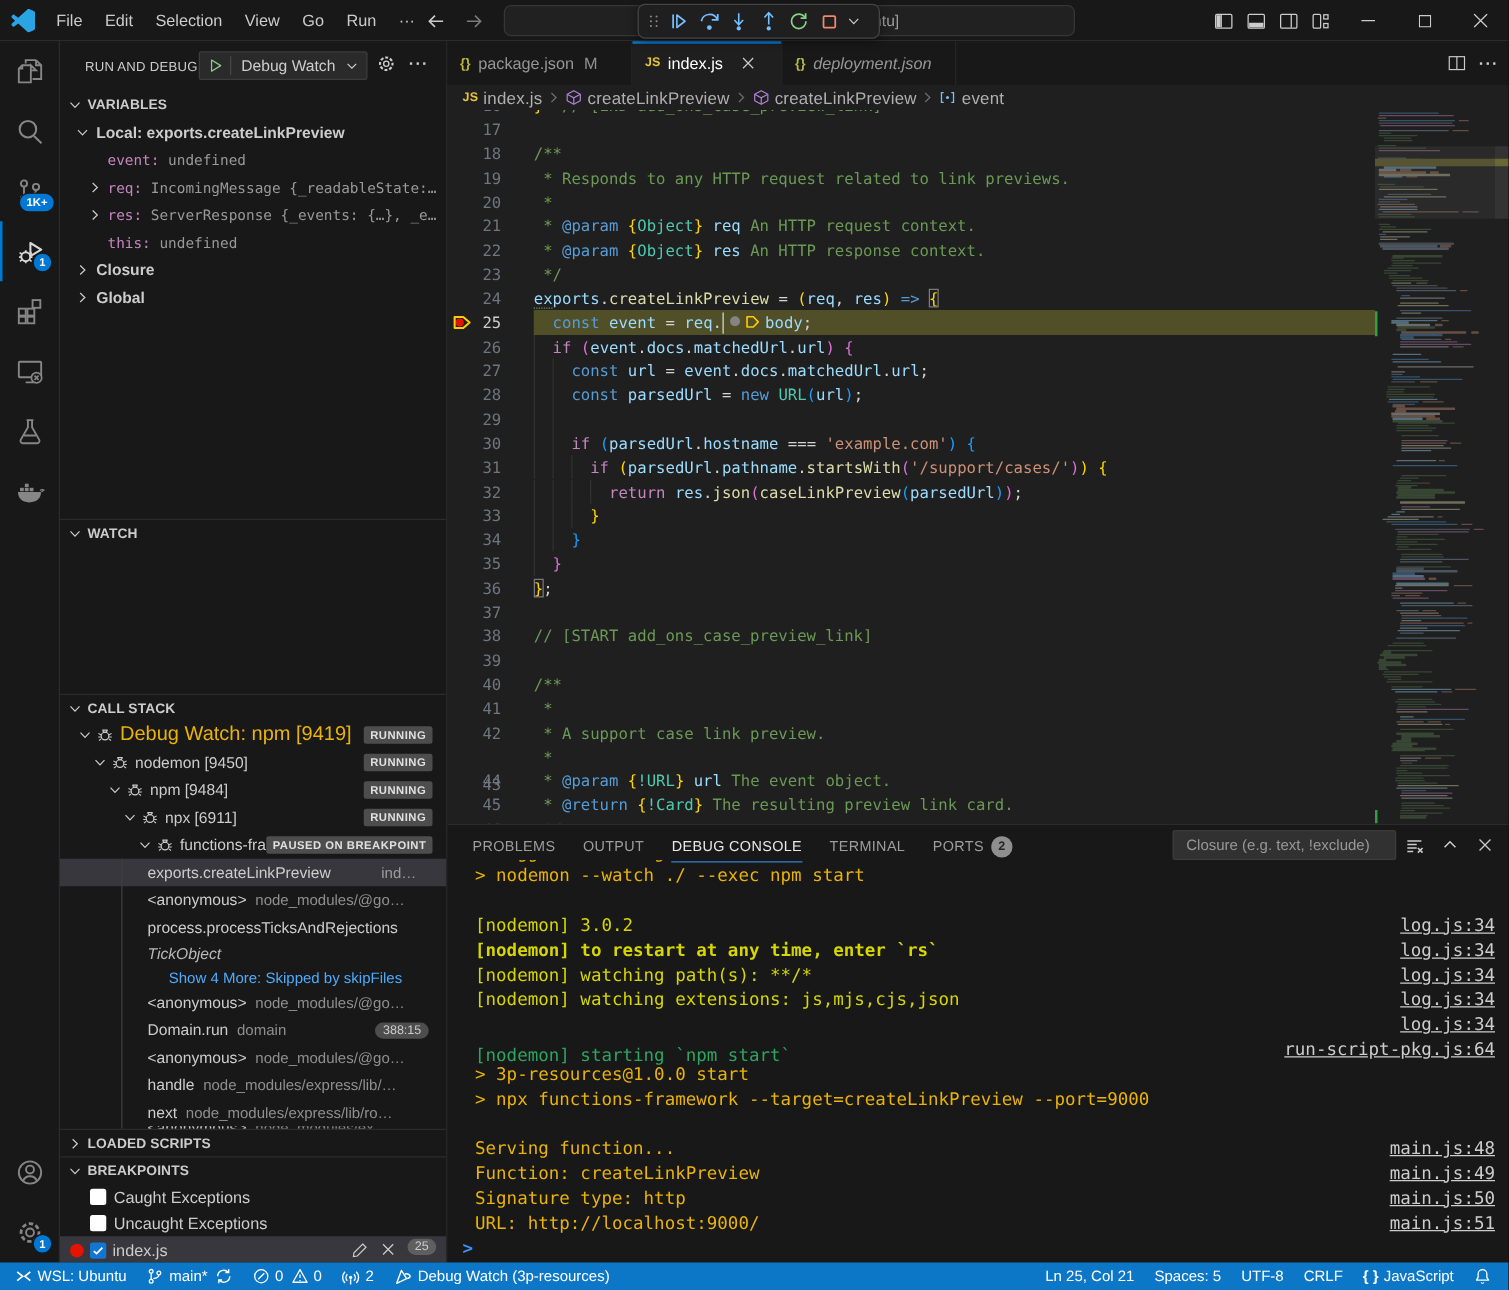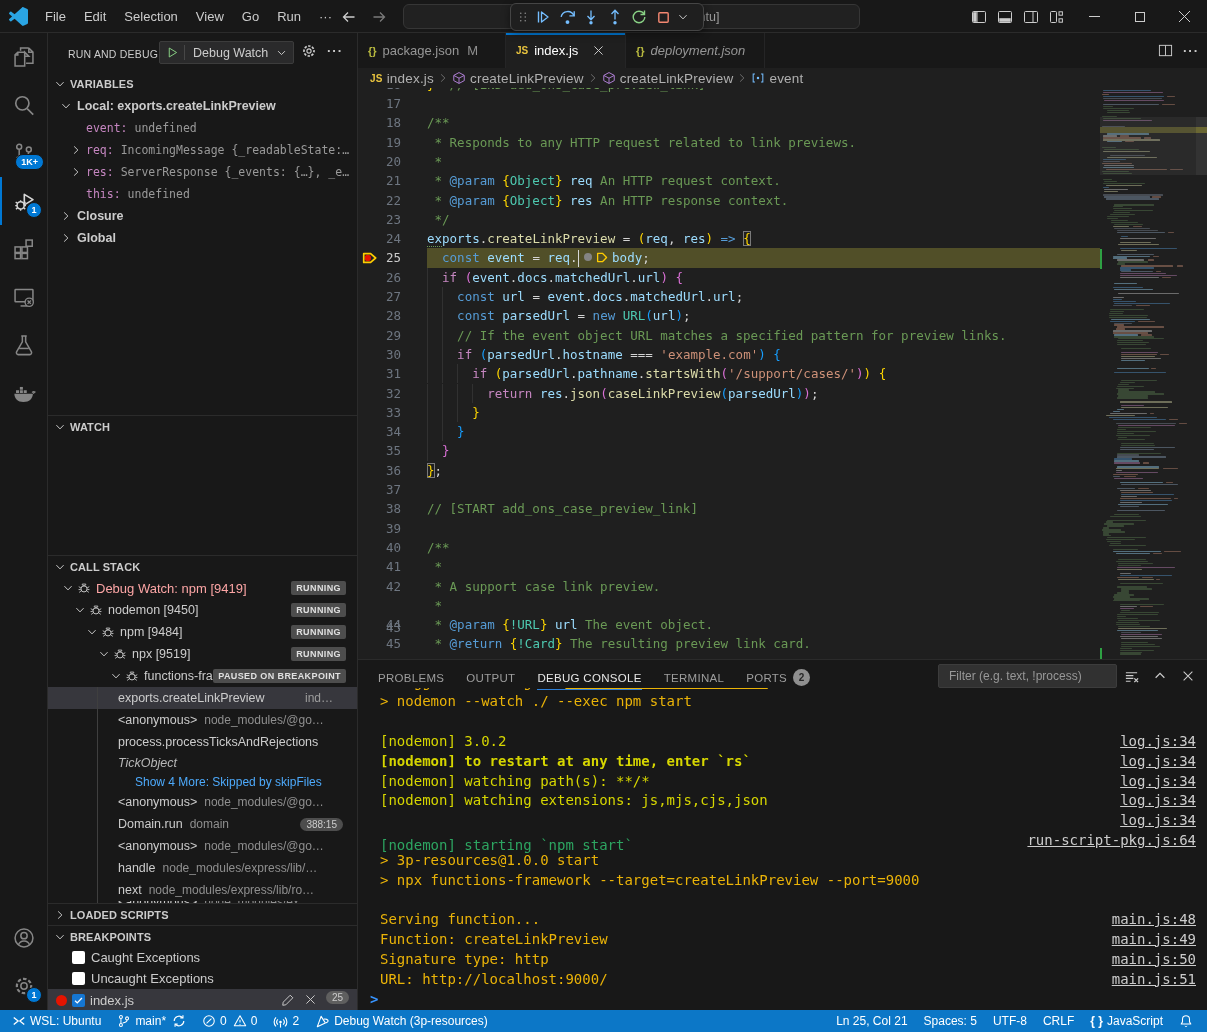--- a/index.html
+++ b/index.html
@@ -451,21 +451,21 @@
             <svg width="12" height="12" viewBox="0 0 16 16" fill="none">
               <path d="m3.2 5.5 4.8 5 4.8-5" stroke="#cccccc" stroke-width="1.3"></path>
             </svg>
           </span>
           <span style="margin-left:3px">
             <svg width="14" height="14" viewBox="0 0 16 16" fill="none">
               <circle cx="8" cy="9" r="3.5" stroke="#cccccc" stroke-width="1.1"></circle>
               <path d="M8 5.5c-1.5 0-2-1-2-2h4c0 1-.5 2-2 2zM4.5 8 2 6.5M4.2 9.8H1.8M4.5 11.5l-2 1.5M11.5 8 14 6.5M11.8 9.8h2.4M11.5 11.5l2 1.5" stroke="#cccccc" stroke-width="1"></path>
             </svg>
           </span>
-          <span style="margin-left:5px; font-size:13px; color:#fca5a5">Debug Watch: npm [9419]</span>
+          <span style="margin-left:5px; font-size:16px; color:#eab308">Debug Watch: npm [9419]</span>
           <span class="cs-badge">RUNNING</span>
         </div>
         <div class="cs-row" style="top: 566px; height: 22px;">
           <span class="chev" style="margin-left:26px">
             <svg width="12" height="12" viewBox="0 0 16 16" fill="none">
               <path d="m3.2 5.5 4.8 5 4.8-5" stroke="#cccccc" stroke-width="1.3"></path>
             </svg>
           </span>
           <span style="margin-left:3px">
             <svg width="14" height="14" viewBox="0 0 16 16" fill="none">
@@ -496,21 +496,21 @@
             <svg width="12" height="12" viewBox="0 0 16 16" fill="none">
               <path d="m3.2 5.5 4.8 5 4.8-5" stroke="#cccccc" stroke-width="1.3"></path>
             </svg>
           </span>
           <span style="margin-left:3px">
             <svg width="14" height="14" viewBox="0 0 16 16" fill="none">
               <circle cx="8" cy="9" r="3.5" stroke="#cccccc" stroke-width="1.1"></circle>
               <path d="M8 5.5c-1.5 0-2-1-2-2h4c0 1-.5 2-2 2zM4.5 8 2 6.5M4.2 9.8H1.8M4.5 11.5l-2 1.5M11.5 8 14 6.5M11.8 9.8h2.4M11.5 11.5l2 1.5" stroke="#cccccc" stroke-width="1"></path>
             </svg>
           </span>
-          <span style="margin-left:5px; font-size:12.5px; color:#cccccc">npx [9519]</span>
+          <span style="margin-left:5px; font-size:12.5px; color:#cccccc">npx [6911]</span>
           <span class="cs-badge">RUNNING</span>
         </div>
         <div class="cs-row" style="top: 632px; height: 22px;">
           <span class="chev" style="margin-left:62px">
             <svg width="12" height="12" viewBox="0 0 16 16" fill="none">
               <path d="m3.2 5.5 4.8 5 4.8-5" stroke="#cccccc" stroke-width="1.3"></path>
             </svg>
           </span>
           <span style="margin-left:3px">
             <svg width="14" height="14" viewBox="0 0 16 16" fill="none">
@@ -721,21 +721,20 @@
       <div class="indent-guide" style="left: 69px; top: 199px; height: 19.3px;"></div>
       <div class="indent-guide" style="left: 84.0512px; top: 199px; height: 19.3px;"></div>
       <div class="code-line" style="top: 199px;"><span class="tk-p">    </span><span class="tk-k">const</span><span class="tk-p"> </span><span class="tk-v">url</span><span class="tk-p"> </span><span class="tk-p">=</span><span class="tk-p"> </span><span class="tk-v">event</span><span class="tk-p">.</span><span class="tk-v">docs</span><span class="tk-p">.</span><span class="tk-v">matchedUrl</span><span class="tk-p">.</span><span class="tk-v">url</span><span class="tk-p">;</span></div>
       <div class="line-num" style="top: 218.3px;">28</div>
       <div class="indent-guide" style="left: 69px; top: 218.3px; height: 19.3px;"></div>
       <div class="indent-guide" style="left: 84.0512px; top: 218.3px; height: 19.3px;"></div>
       <div class="code-line" style="top: 218.3px;"><span class="tk-p">    </span><span class="tk-k">const</span><span class="tk-p"> </span><span class="tk-v">parsedUrl</span><span class="tk-p"> </span><span class="tk-p">=</span><span class="tk-p"> </span><span class="tk-k">new</span><span class="tk-p"> </span><span class="tk-t">URL</span><span class="tk-b2">(</span><span class="tk-v">url</span><span class="tk-b2">)</span><span class="tk-p">;</span></div>
       <div class="line-num" style="top: 237.6px;">29</div>
       <div class="indent-guide" style="left: 69px; top: 237.6px; height: 19.3px;"></div>
       <div class="indent-guide" style="left: 84.0512px; top: 237.6px; height: 19.3px;"></div>
-      <div class="code-line" style="top: 237.6px;"><span class="tk-p">    </span><span class="tk-c">// If the event object URL matches a specified pattern for preview links.</span></div>
       <div class="line-num" style="top: 256.9px;">30</div>
       <div class="indent-guide" style="left: 69px; top: 256.9px; height: 19.3px;"></div>
       <div class="indent-guide" style="left: 84.0512px; top: 256.9px; height: 19.3px;"></div>
       <div class="code-line" style="top: 256.9px;"><span class="tk-p">    </span><span class="tk-ctl">if</span><span class="tk-p"> </span><span class="tk-b2">(</span><span class="tk-v">parsedUrl</span><span class="tk-p">.</span><span class="tk-v">hostname</span><span class="tk-p"> </span><span class="tk-p">===</span><span class="tk-p"> </span><span class="tk-s">'example.com'</span><span class="tk-b2">)</span><span class="tk-p"> </span><span class="tk-b2">{</span></div>
       <div class="line-num" style="top: 276.2px;">31</div>
       <div class="indent-guide" style="left: 69px; top: 276.2px; height: 19.3px;"></div>
       <div class="indent-guide" style="left: 84.0512px; top: 276.2px; height: 19.3px;"></div>
       <div class="indent-guide" style="left: 99.1024px; top: 276.2px; height: 19.3px;"></div>
       <div class="code-line" style="top: 276.2px;"><span class="tk-p">      </span><span class="tk-ctl">if</span><span class="tk-p"> </span><span class="tk-b0">(</span><span class="tk-v">parsedUrl</span><span class="tk-p">.</span><span class="tk-v">pathname</span><span class="tk-p">.</span><span class="tk-f">startsWith</span><span class="tk-b1">(</span><span class="tk-s">'/support/cases/'</span><span class="tk-b1">)</span><span class="tk-b0">)</span><span class="tk-p"> </span><span class="tk-b0">{</span></div>
       <div class="line-num" style="top: 295.5px;">32</div>
@@ -1078,21 +1077,21 @@
         </div>
         <div class="panel-tab">
           <span>TERMINAL</span>
         </div>
         <div class="panel-tab">
           <span>PORTS</span>
           <span class="panel-badge">2</span>
         </div>
       </div>
     <div id="panel-filter">
-      <span>Filter (e.g. text, !process)</span>
+      <span>Closure (e.g. text, !exclude)</span>
     </div>
     <div id="panel-actions">
       <span>
           <svg width="15" height="15" viewBox="0 0 16 16" fill="none" stroke="#cccccc" stroke-width="1.2">
             <path d="M2 4h12M2 7h8M2 10h8M2 13h5"></path>
             <path d="m11 10 4 4m0-4-4 4" stroke-width="1.4"></path>
           </svg>
         </span>
       <span>
           <svg width="14" height="14" viewBox="0 0 16 16" fill="none" stroke="#cccccc" stroke-width="1.4">

